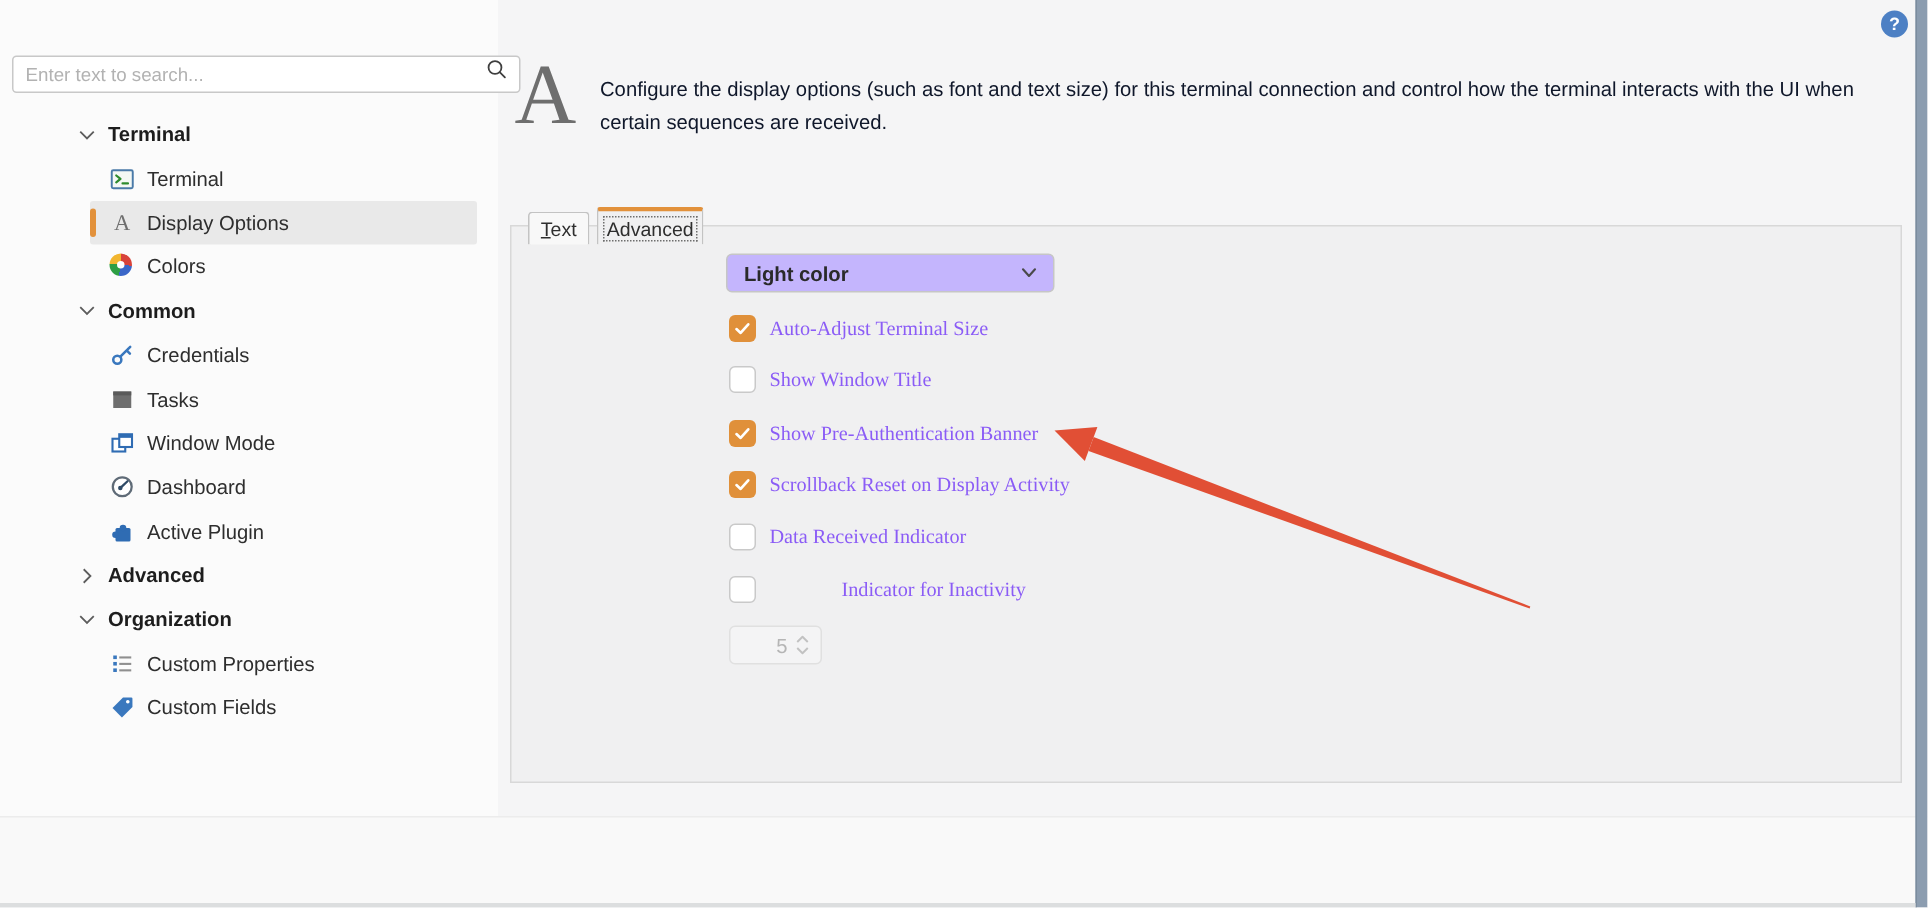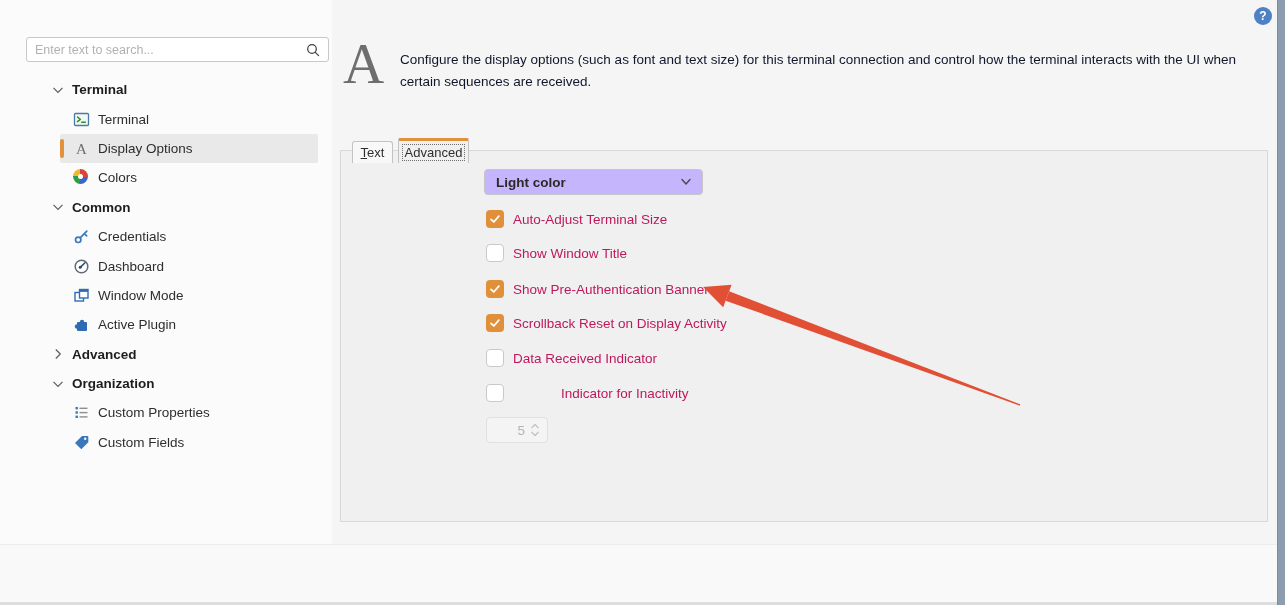--- a/index.html
+++ b/index.html
@@ -7,21 +7,21 @@
     width:1285px;height:605px;position:relative;overflow:hidden;
     background:#f5f5f6;font-family:"Liberation Sans",sans-serif;color:#2e2e2e;
     -webkit-font-smoothing:antialiased;
   }
   
   #sidebar{position:absolute;left:0;top:0;width:332px;height:544px;background:#fbfbfb;}
   #footer{position:absolute;left:0;top:544px;width:1285px;height:61px;background:#f9f9f9;border-top:1px solid #ececec;box-sizing:border-box;}
   #right-edge{position:absolute;right:0;top:0;width:8px;height:605px;background:#8c9db0;border-left:1px solid #7b8c9e;box-sizing:border-box;}
   #bottom-edge{position:absolute;left:0;top:602px;width:1277px;height:3px;background:#dcdedf;}
   
-  #search-box{position:absolute;left:26px;top:37px;width:303px;height:25px;background:#fff;border:1px solid #c8c8c8;border-radius:3px;box-sizing:border-box;display:flex;align-items:center;}
+  #search-box{position:absolute;left:8px;top:37px;width:339px;height:25px;background:#fff;border:1px solid #c8c8c8;border-radius:3px;box-sizing:border-box;display:flex;}
   #search-box input{flex:1;border:none;outline:none;background:transparent;font-family:"Liberation Sans",sans-serif;font-size:12.5px;color:#444;padding:0 4px 0 8px;}
   #search-box input::placeholder{color:#b2b2b2;}
   #search-box .mag{width:16px;height:16px;margin-right:7px;flex:none;}
   
   #tree{position:absolute;left:0;top:75px;width:332px;padding-left:16px;}
   .tree-row{height:29.4px;display:flex;align-items:center;box-sizing:border-box;}
   .tree-group{padding-left:34px;}
   .tree-group .chev{width:16px;height:16px;margin-right:6px;flex:none;}
   .tree-group .glabel{font-size:13.5px;font-weight:700;color:#1d1d1d;}
   .tree-item{margin-left:44px;width:258px;padding-left:13px;border-radius:2px;position:relative;}
@@ -44,21 +44,21 @@
   .tab-active{left:398px;top:126px;width:71px;height:25px;background:#f0f0f1;border:1px solid #c3c3c3;border-bottom:none;border-top:3px solid #e2913b;border-radius:2px 2px 0 0;z-index:3;}
   .tab-active .tab-label{font-size:13px;color:#2e2e2e;outline:1px dotted #6e6e6e;padding:0 2px;}
   .form-label{position:absolute;left:300px;width:173px;text-align:right;font-size:13.5px;color:#2e2e2e;}
   #sgr-select{position:absolute;left:484px;top:169px;width:219px;height:26px;background:#c4b5fd;border:1px solid #c6c6c6;border-radius:4px;box-sizing:border-box;display:flex;align-items:center;z-index:2;font-weight:bold;}
   #sgr-select .val{flex:1;font-size:13.5px;color:#2a2a2a;padding-left:11px;}
   #sgr-select .dd{width:12px;height:12px;margin-right:10px;flex:none;}
   .check-row{position:absolute;left:486px;display:flex;align-items:center;z-index:2;}
   .cb{width:18px;height:18px;border-radius:4px;box-sizing:border-box;flex:none;display:flex;align-items:center;justify-content:center;}
   .cb.off{background:#fff;border:1px solid #c9c9c9;}
   .cb.on{background:#e0903a;}
-  .check-row .label{margin-left:9px;font-size:13.5px;color:#be185d;}
+  .check-row .label{margin-left:9px;font-size:13.5px;color:#8b5cf6;font-family:Liberation Serif, serif;}
   #threshold-label{top:423px;color:#bcbcbc;}
   #spinner{position:absolute;left:486px;top:417px;width:62px;height:26px;background:#f4f4f5;border:1px solid #e0e0e0;border-radius:4px;box-sizing:border-box;display:flex;align-items:center;justify-content:flex-end;z-index:2;}
   #spinner .val{font-size:13.5px;color:#b5b5b5;margin-right:5px;}
   #spinner .ud{width:10px;height:18px;margin-right:7px;flex:none;}
   
   #arrow{position:absolute;left:690px;top:275px;width:340px;height:140px;z-index:5;pointer-events:none;}
   
   #help{position:absolute;left:1254px;top:7px;width:18px;height:18px;border-radius:50%;background:#4d80c4;color:#fff;font-size:12px;font-weight:700;display:flex;align-items:center;justify-content:center;}
   svg{display:block;}
 </style>
@@ -121,36 +121,45 @@
           <svg viewBox="0 0 17 17" width="17" height="17">
             <circle cx="5.2" cy="11.8" r="2.7" fill="none" stroke="#3a78be" stroke-width="1.7"></circle>
             <path d="M7.4 9.6 L13.8 3.2 M11.4 5.6 L13.6 7.8" fill="none" stroke="#3a78be" stroke-width="1.7" stroke-linecap="round"></path>
           </svg>
         </span>
         <span class="label">Credentials</span>
       </div>
       <div class="tree-row tree-item">
         <span class="t-icon">
           <svg viewBox="0 0 17 17" width="17" height="17">
+            <rect x="2.5" y="3" width="12" height="11" fill="#6e6e6e"></rect>
+            <rect x="2.5" y="3" width="12" height="2.6" fill="#5a5a5a"></rect>
+          </svg>
+        </span>
+        <span class="label">Tasks</span>
+      </div>
+      <div class="tree-row tree-item">
+        <span class="t-icon">
+          <svg viewBox="0 0 17 17" width="17" height="17">
+            <rect x="2" y="5.5" width="8.5" height="8.5" fill="#fff" stroke="#2f6cb3" stroke-width="1.4"></rect>
+            <rect x="6.5" y="2.5" width="8.5" height="8.5" fill="#fff" stroke="#2f6cb3" stroke-width="1.4"></rect>
+            <rect x="6.5" y="2.5" width="8.5" height="2.4" fill="#2f6cb3"></rect>
+          </svg>
+        </span>
+        <span class="label">Window Mode</span>
+      </div>
+      <div class="tree-row tree-item">
+        <span class="t-icon">
+          <svg viewBox="0 0 17 17" width="17" height="17">
             <circle cx="8.5" cy="8.5" r="6.3" fill="#fff" stroke="#5f6b77" stroke-width="1.5"></circle>
             <circle cx="7.2" cy="9.3" r="1.5" fill="#2f4a66"></circle>
             <path d="M8 8.6 L12 4.8" stroke="#2f4a66" stroke-width="1.5" stroke-linecap="round"></path>
           </svg>
         </span>
         <span class="label">Dashboard</span>
-      </div>
-      <div class="tree-row tree-item">
-        <span class="t-icon">
-          <svg viewBox="0 0 17 17" width="17" height="17">
-            <rect x="2" y="5.5" width="8.5" height="8.5" fill="#fff" stroke="#2f6cb3" stroke-width="1.4"></rect>
-            <rect x="6.5" y="2.5" width="8.5" height="8.5" fill="#fff" stroke="#2f6cb3" stroke-width="1.4"></rect>
-            <rect x="6.5" y="2.5" width="8.5" height="2.4" fill="#2f6cb3"></rect>
-          </svg>
-        </span>
-        <span class="label">Window Mode</span>
       </div>
       <div class="tree-row tree-item">
         <span class="t-icon">
           <svg viewBox="0 0 17 17" width="17" height="17">
             <rect x="4" y="6" width="10" height="9" rx="1" fill="#2f6cb3"></rect>
             <circle cx="9" cy="6" r="2.2" fill="#2f6cb3"></circle>
             <circle cx="4" cy="10.5" r="2.2" fill="#2f6cb3"></circle>
           </svg>
         </span>
         <span class="label">Active Plugin</span>

